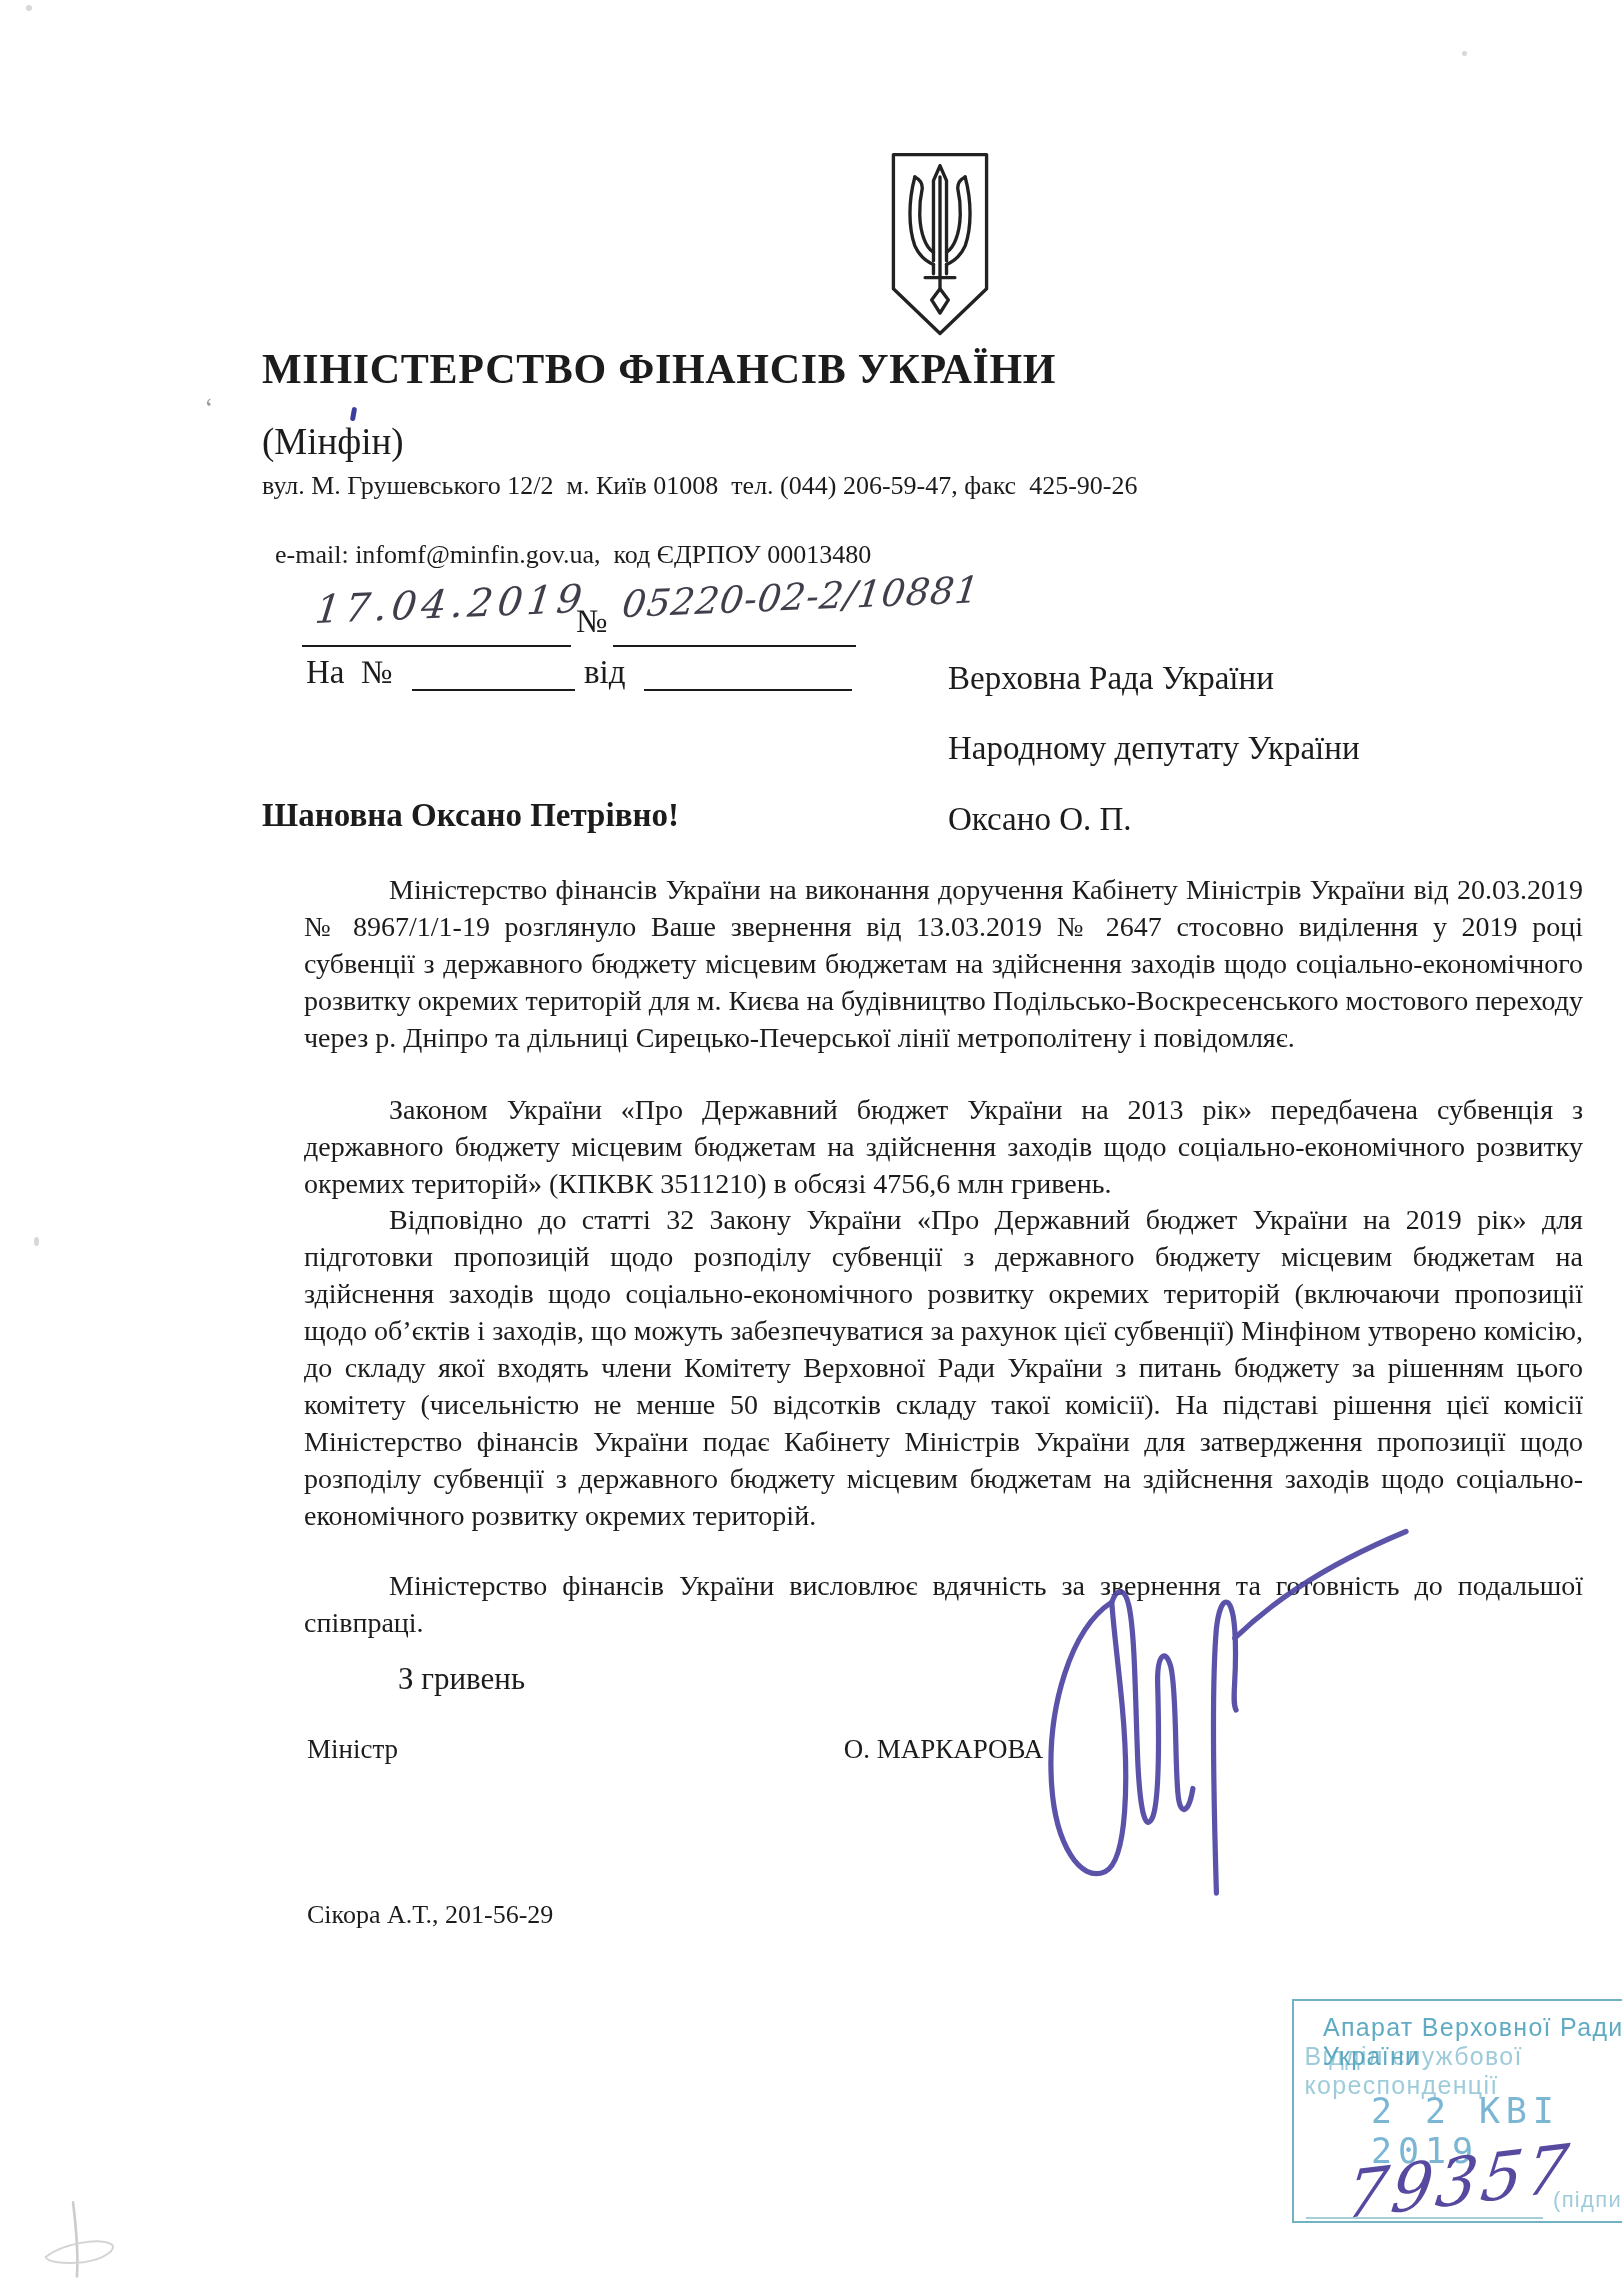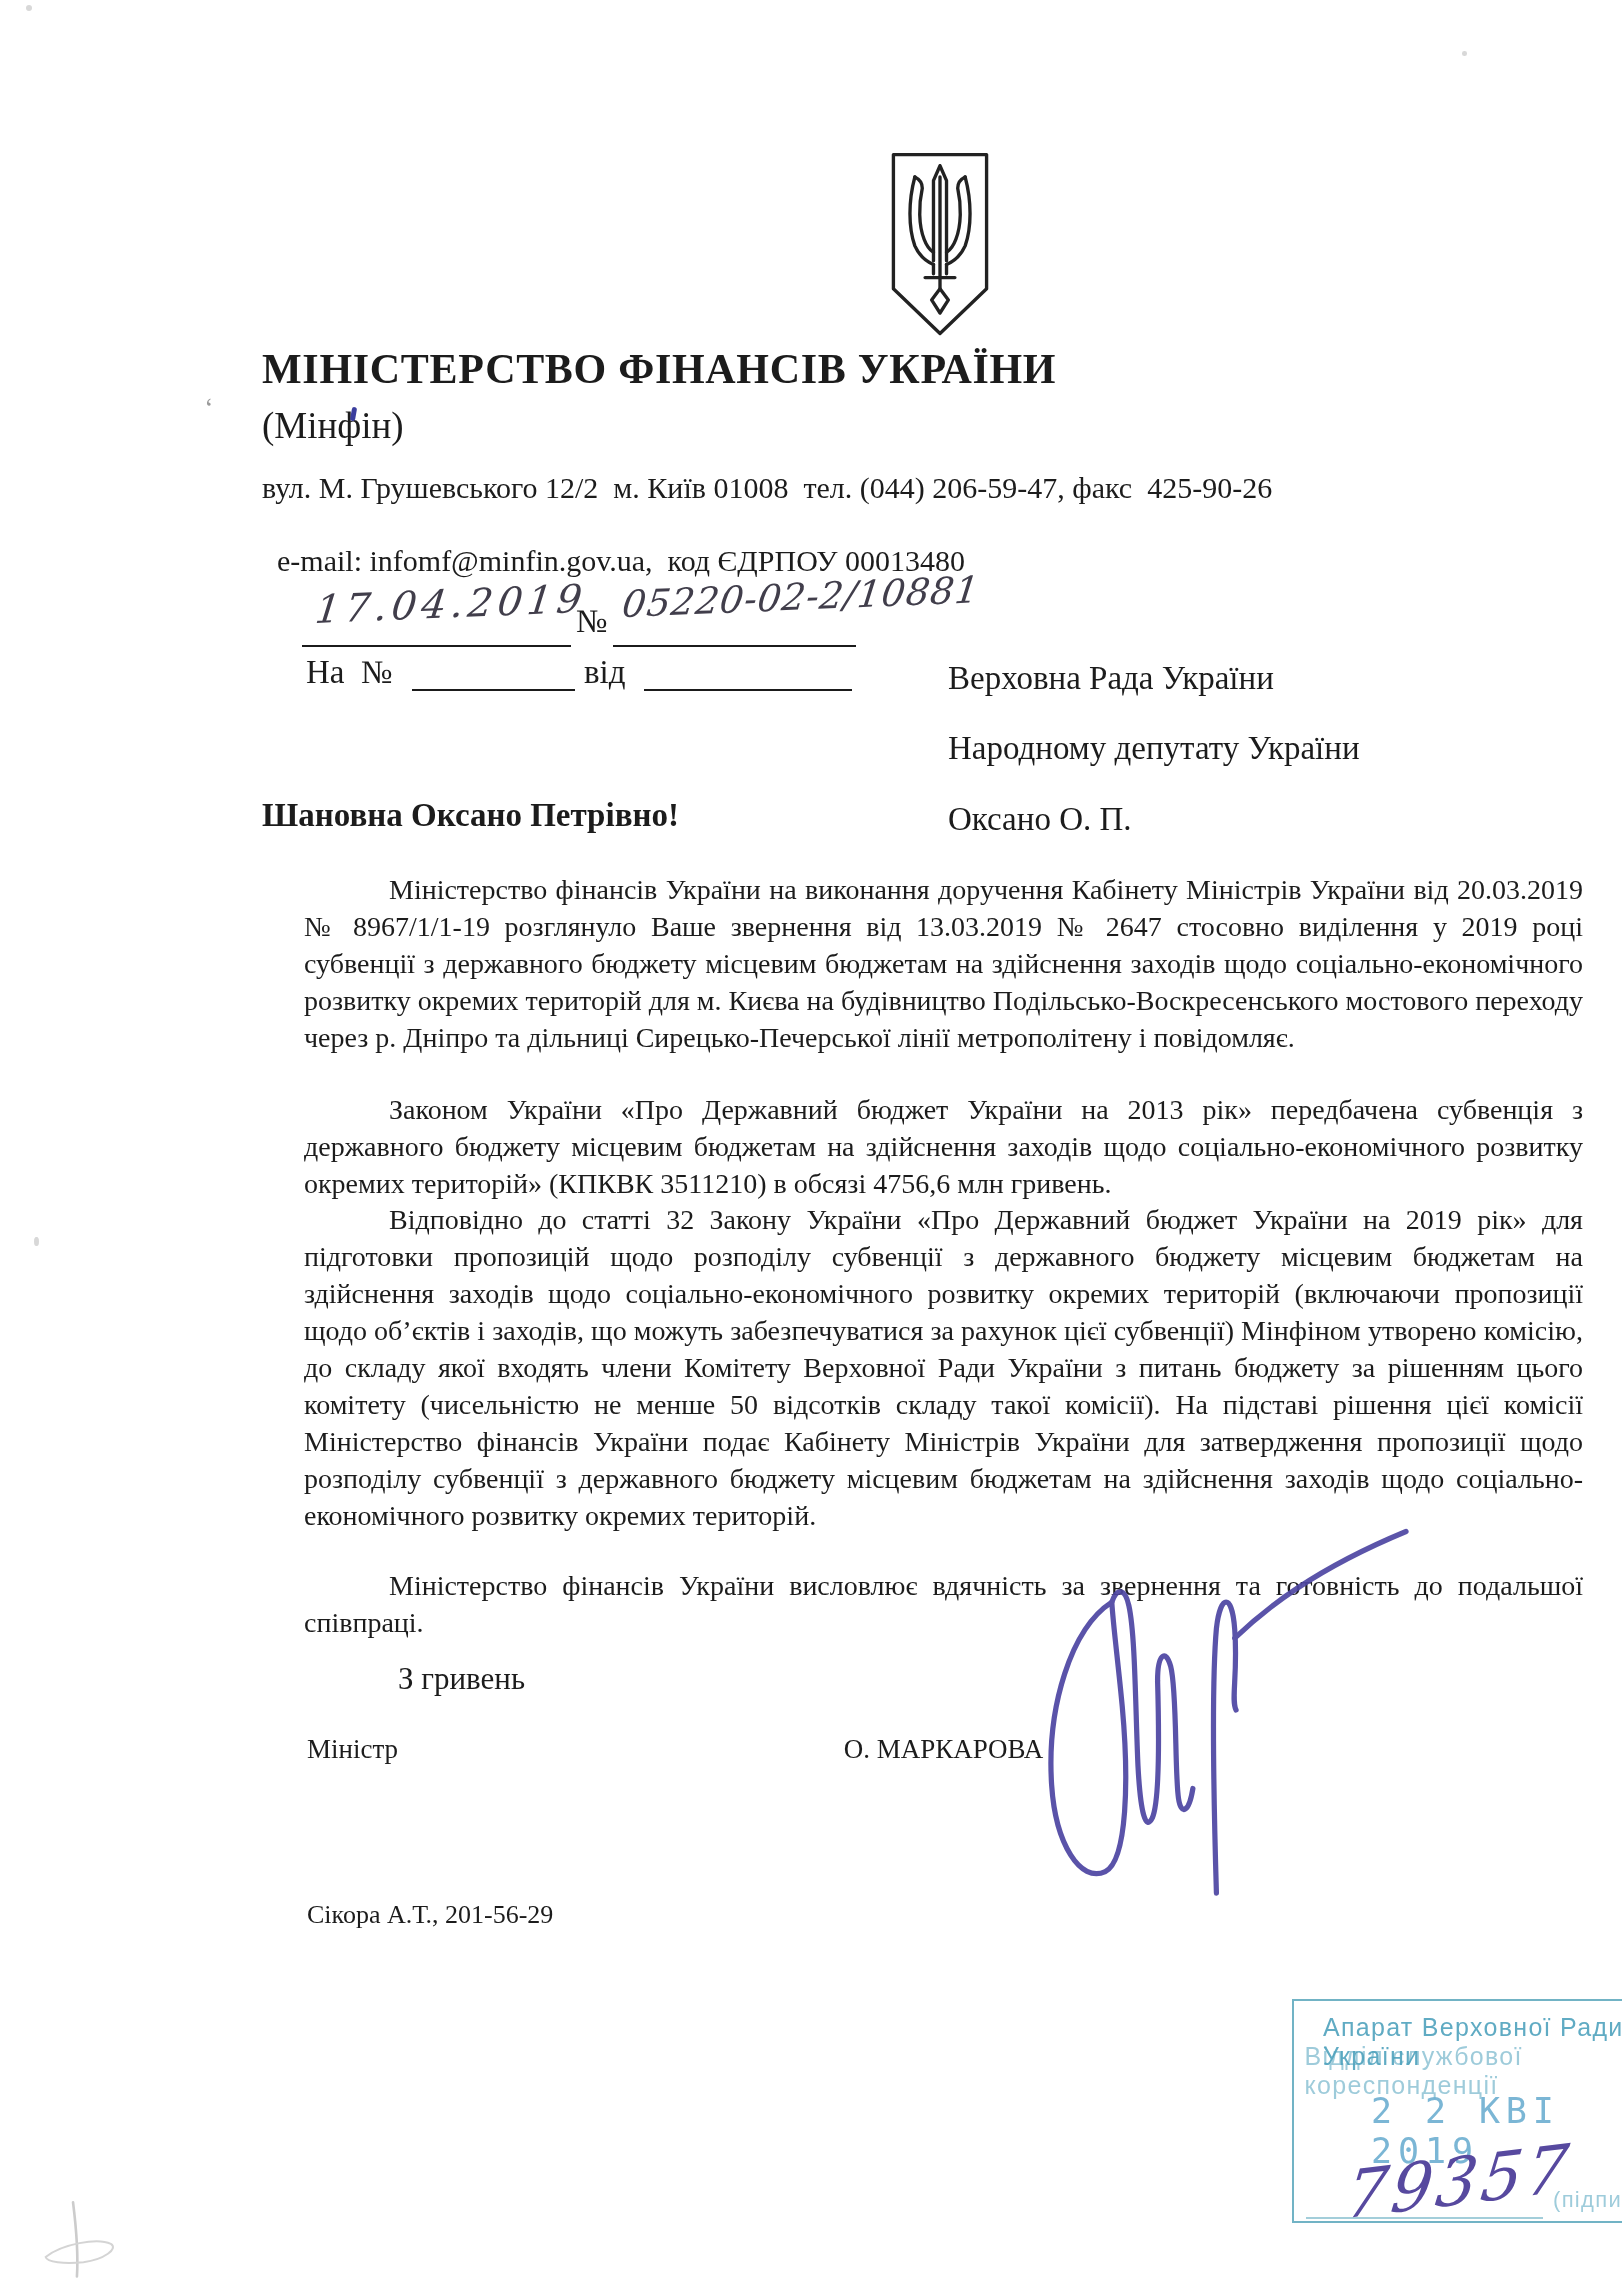--- a/index.html
+++ b/index.html
@@ -5,22 +5,22 @@
   html,body{margin:0;padding:0}
   body{
     width:1623px;height:2295px;position:relative;background:#ffffff;
     font-family:"Liberation Serif",serif;color:#1c1c1c;overflow:hidden;
   }
   .abs{position:absolute}
   .pre{white-space:pre-wrap}
   
   .head-band{left:262px;width:1360px;text-align:left}
   .title1{top:345px;font-size:42px;font-weight:bold;letter-spacing:0.7px}
-  .title2{top:404px;font-size:37px}
-  .addr{font-size:30px}
+  .title2{top:420px;font-size:37px}
+  .addr{font-size:26px}
   .addr1{top:471px}
   .addr2{top:510px}
   .u{}
   
   .refline{height:0;border-top:2.6px solid #1b1b1b}
   .reflabel{font-size:33px}
   .hw{
     font-family:"DejaVu Serif",serif;font-style:italic;color:#413e4b;
     transform:skewX(-9deg) rotate(-2.4deg);transform-origin:left bottom;
   }

